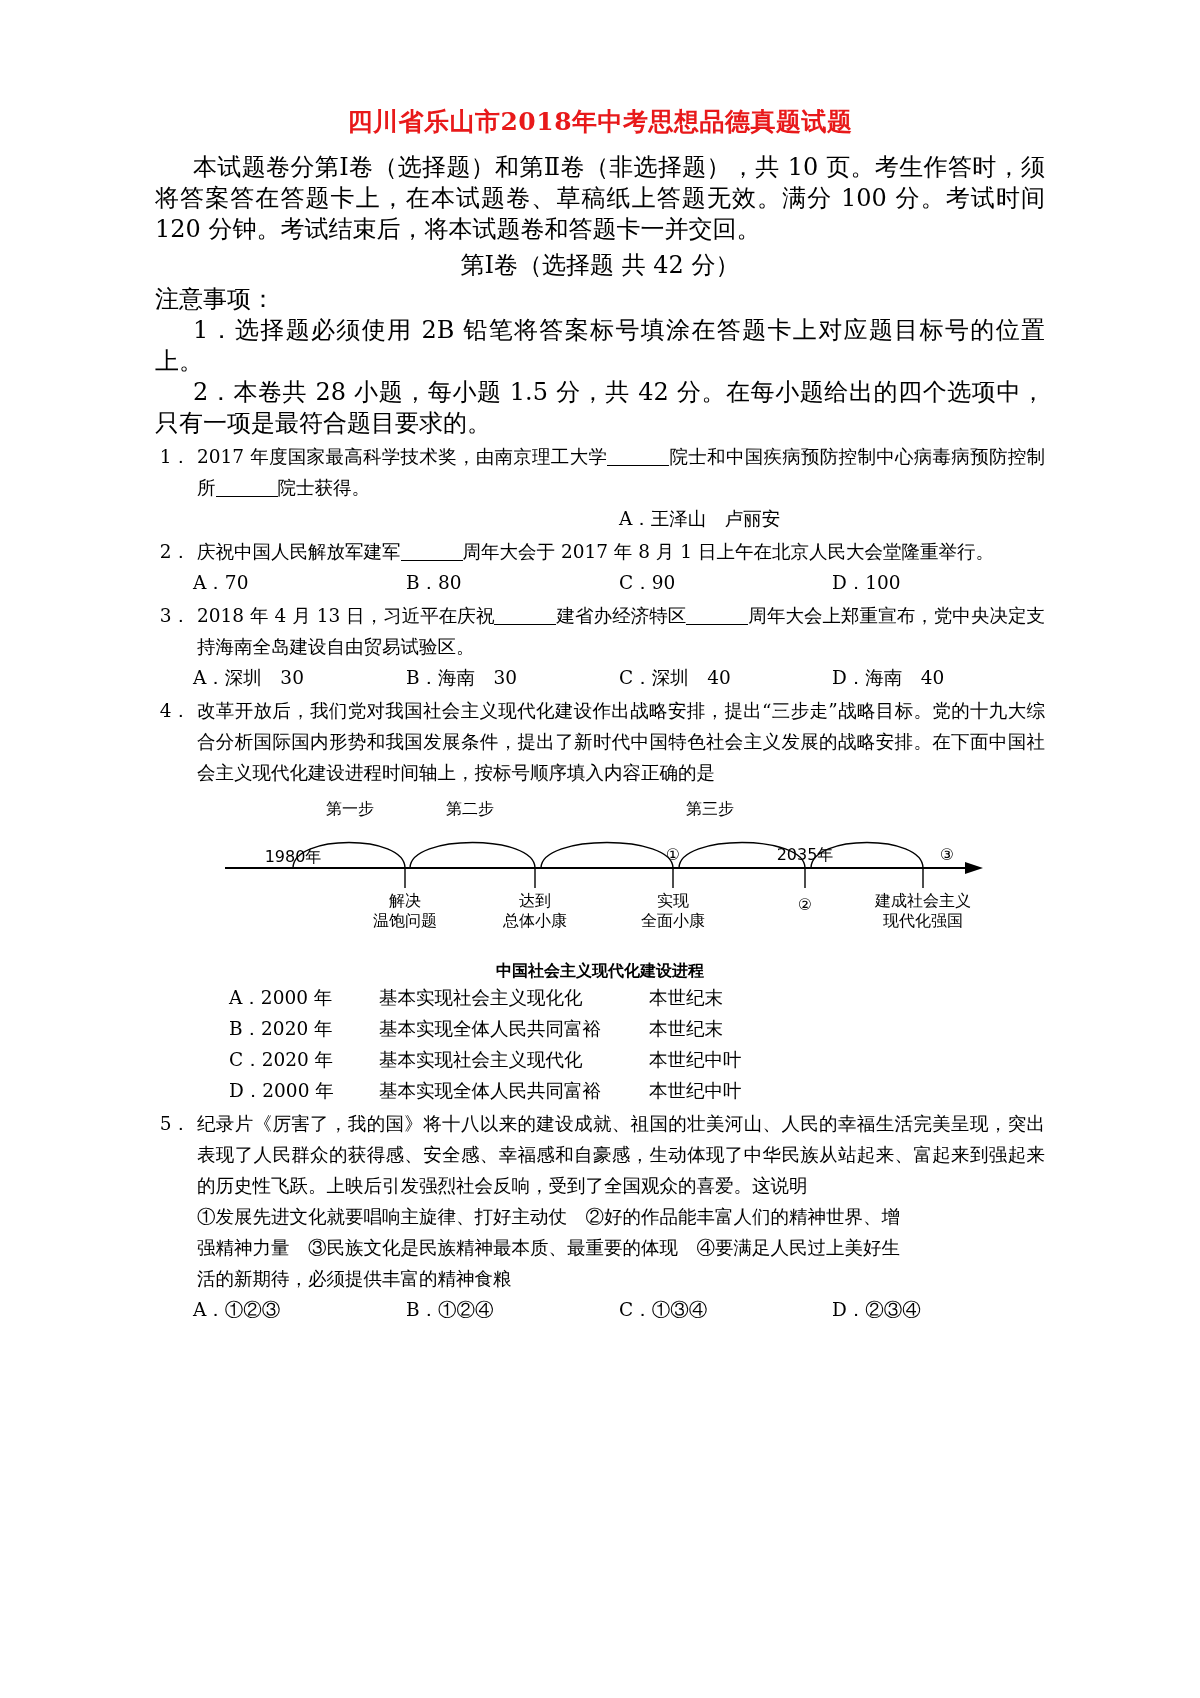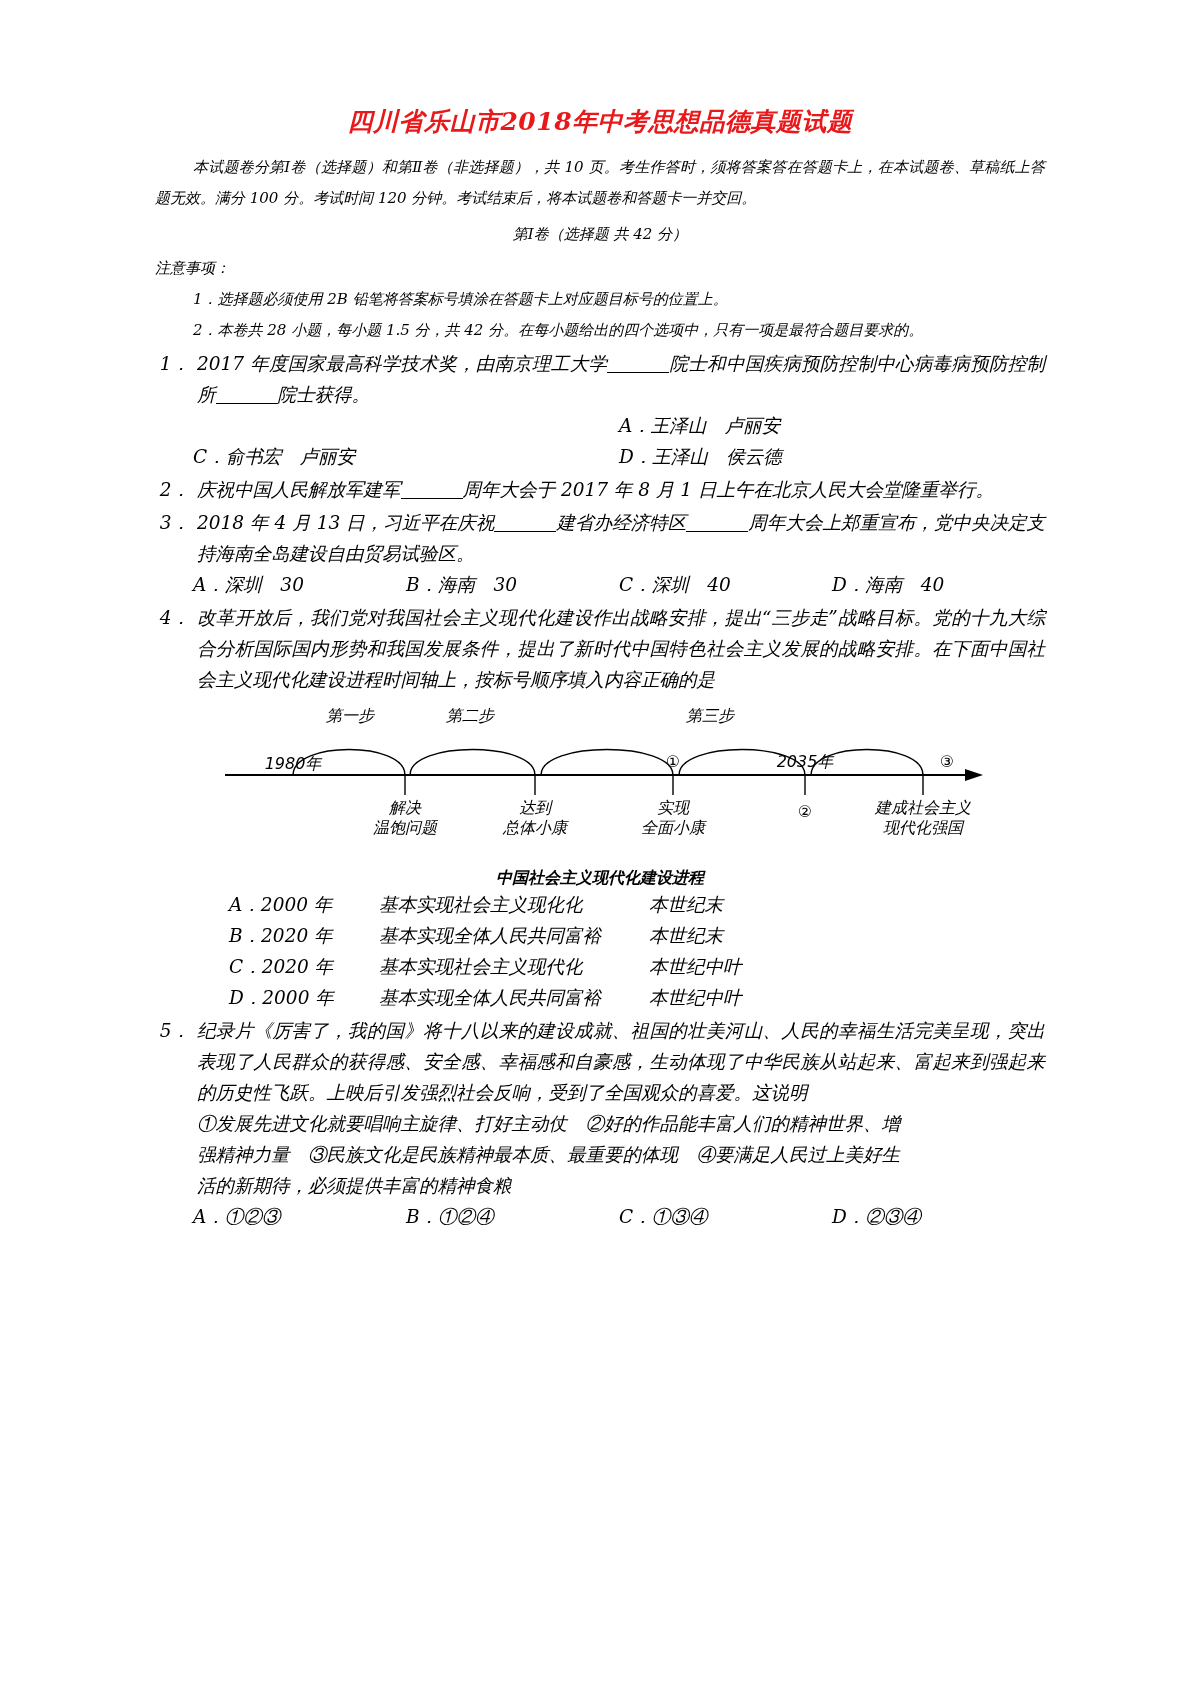--- a/index.html
+++ b/index.html
@@ -13,34 +13,33 @@
     font-family: "DejaVu Serif", "Liberation Serif", serif;
     color: #000;
     position: relative;
   }
   .page {
     width: 1200px;
     height: 1698px;
     box-sizing: border-box;
     padding: 105px 155px 15px 155px;
     position: relative;
-    font-style: italic;
   }
   .doc-title {
     text-align: center;
     color: #e8191a;
     font-weight: bold;
     font-size: 25px;
     letter-spacing: 0.5px;
     margin: 0 0 14px 0;
     font-family: "DejaVu Serif", "Liberation Serif", serif;
   }
   p {
     margin: 0;
-    font-size: 15px;
+    font-size: 24px;
     line-height: 31px;
     text-align: justify;
   }
   .indent2 { text-indent: 38px; }
   .intro { margin-bottom: 5px; }
   .center { text-align: center; text-indent: 0; }
   .notice { margin-top: 3px; }
   .note-item { text-indent: 38px; }
 
   .q {
@@ -118,30 +117,32 @@
 
   <div class="q">
     <div class="q-num">1．</div>
     <div class="q-body">
       <span>2017 年度国家最高科学技术奖，由南京理工大学</span><span class="blank"></span><span>院士和中国疾病预防控制中心病毒病预防控制所</span><span class="blank"></span><span>院士获得。</span>
     </div>
   </div>
   <div class="opts opt-2">
     <div>A．王泽山　卢丽安</div>
   </div>
-  <div class="opts opt-2">
-    <div>C．俞书宏　卢丽安</div>
-    <div>D．王泽山　侯云德</div>
-  </div>
 
   <div class="q">
     <div class="q-num">2．</div>
     <div class="q-body">
       <span>庆祝中国人民解放军建军</span><span class="blank"></span><span>周年大会于 2017 年 8 月 1 日上午在北京人民大会堂隆重举行。</span>
     </div>
+  </div>
+  <div class="opts opt-4">
+    <div>A．70</div>
+    <div>B．80</div>
+    <div>C．90</div>
+    <div>D．100</div>
   </div>
 
   <div class="q">
     <div class="q-num">3．</div>
     <div class="q-body">
       <span>2018 年 4 月 13 日，习近平在庆祝</span><span class="blank"></span><span>建省办经济特区</span><span class="blank"></span><span>周年大会上郑重宣布，党中央决定支持海南全岛建设自由贸易试验区。</span>
     </div>
   </div>
   <div class="opts opt-4">
     <div>A．深圳　30</div>

